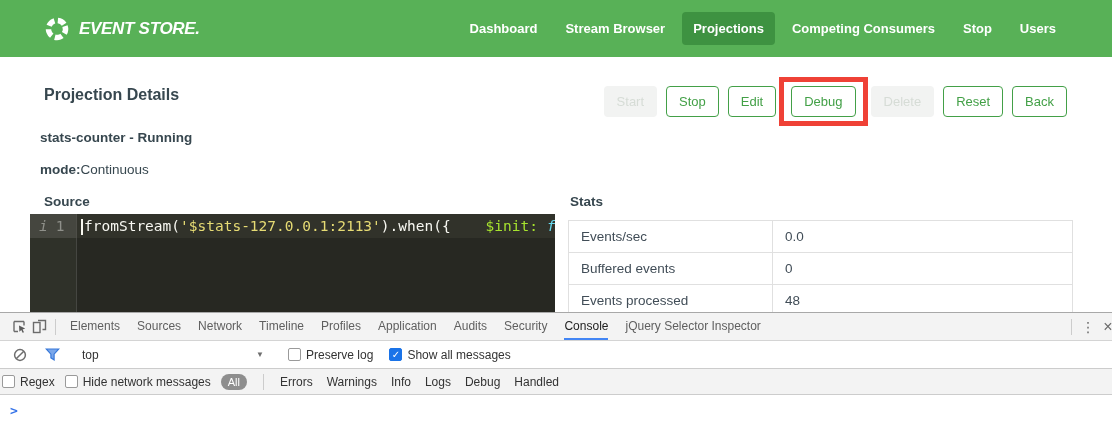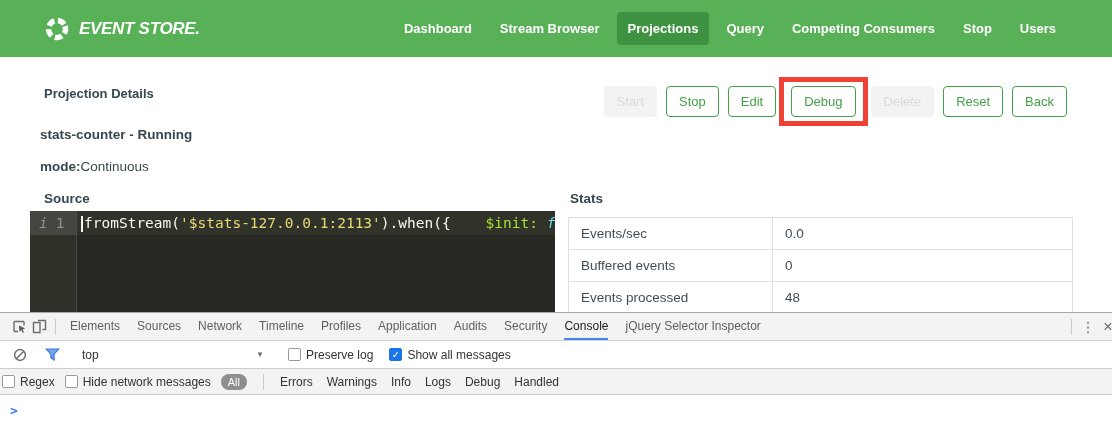--- a/index.html
+++ b/index.html
@@ -14,21 +14,21 @@
   
   .navbar{height:57px;background:var(--brand-green);display:flex;align-items:center;
     padding:0 45px 0 44px;}
   .brand{display:flex;align-items:center;gap:9px;color:#fff;}
   .brand-text{font-size:17px;font-weight:700;font-style:italic;letter-spacing:-.3px;}
   .nav-items{margin-left:auto;display:flex;align-items:center;gap:6px;}
   .nav-item{color:#fff;font-size:13px;font-weight:700;padding:9px 11px;border-radius:4px;
     cursor:pointer;white-space:nowrap;}
   .nav-item.active{background:var(--active-green);}
   
-  .page-title{margin:29px 0 16px 44px;font-size:13px;font-weight:700;color:var(--heading);}
+  .page-title{margin:29px 0 16px 44px;font-size:16px;font-weight:700;color:var(--heading);}
   .actions{position:absolute;top:77px;right:45px;display:flex;align-items:center;gap:9px;}
   .action-btn{height:31px;padding:0 12px;font-size:13px;border-radius:4px;background:#fff;
     border:1px solid var(--button-green);color:var(--button-green);cursor:pointer;
     font-family:"Liberation Sans",sans-serif;}
   .action-btn.disabled{background:var(--disabled-bg);color:var(--disabled-text);
     border-color:transparent;cursor:default;}
   .highlight-box{display:inline-flex;border:5px solid var(--highlight-red);
     padding:4px 7px;margin:0 -6px;position:relative;z-index:2;background:transparent;}
   .status-line{margin:26px 0 0 40px;font-size:13.5px;font-weight:700;color:var(--heading);}
   .mode-line{margin:17px 0 0 40px;font-size:13.5px;color:var(--heading);}
@@ -108,21 +108,20 @@
       <svg width="26" height="26" viewBox="0 0 26 26">
         <circle cx="13" cy="13" r="8.5" fill="none" stroke="#fff" stroke-width="5.5" stroke-dasharray="7.5 3.4" transform="rotate(-20 13 13)"></circle>
       </svg>
     </span>
     <span class="brand-text">EVENT STORE.</span>
   </div>
   <div class="nav-items">
       <div class="nav-item">Dashboard</div>
       <div class="nav-item">Stream Browser</div>
       <div class="nav-item active">Projections</div>
-      <div class="nav-item">Query</div>
       <div class="nav-item">Competing Consumers</div>
       <div class="nav-item">Stop</div>
       <div class="nav-item">Users</div>
     </div>
 </div>
 
 <h1 class="page-title">Projection Details</h1>
 <div class="actions">
     <button class="action-btn disabled" disabled="">Start</button>
     <button class="action-btn">Stop</button>

